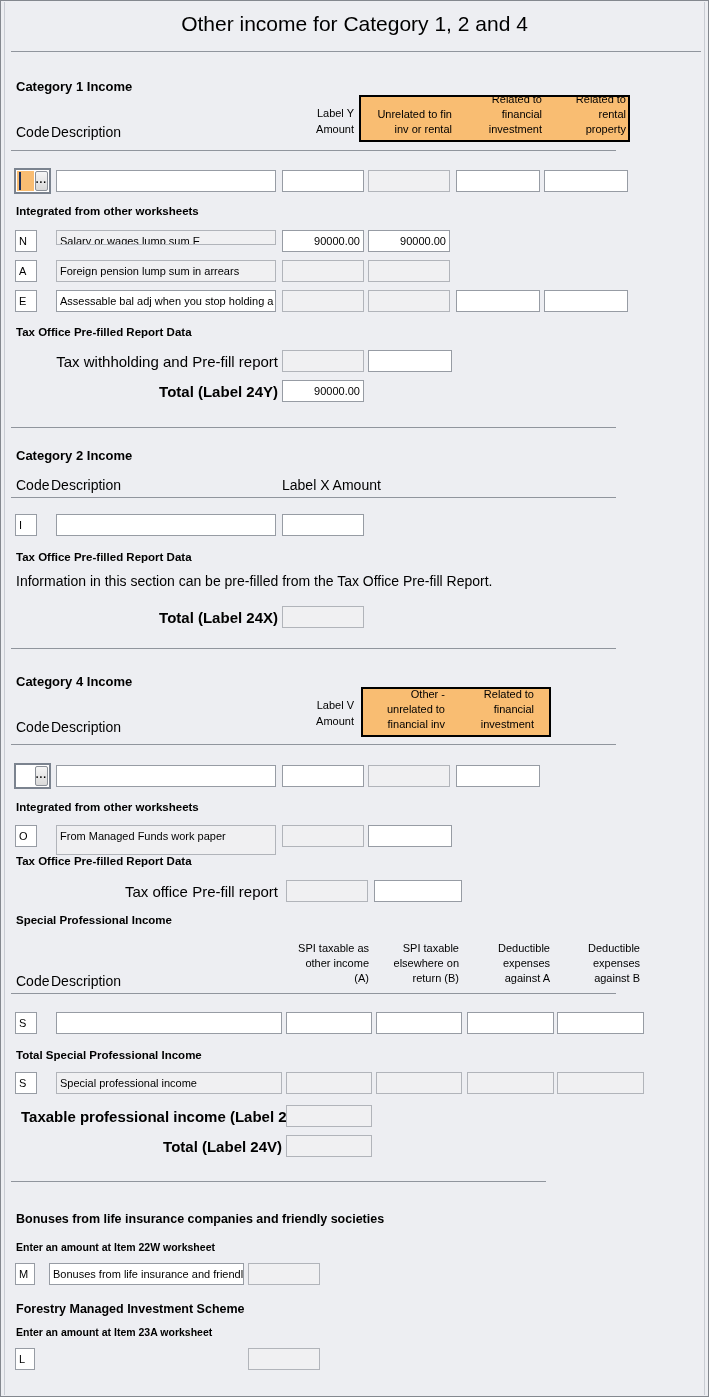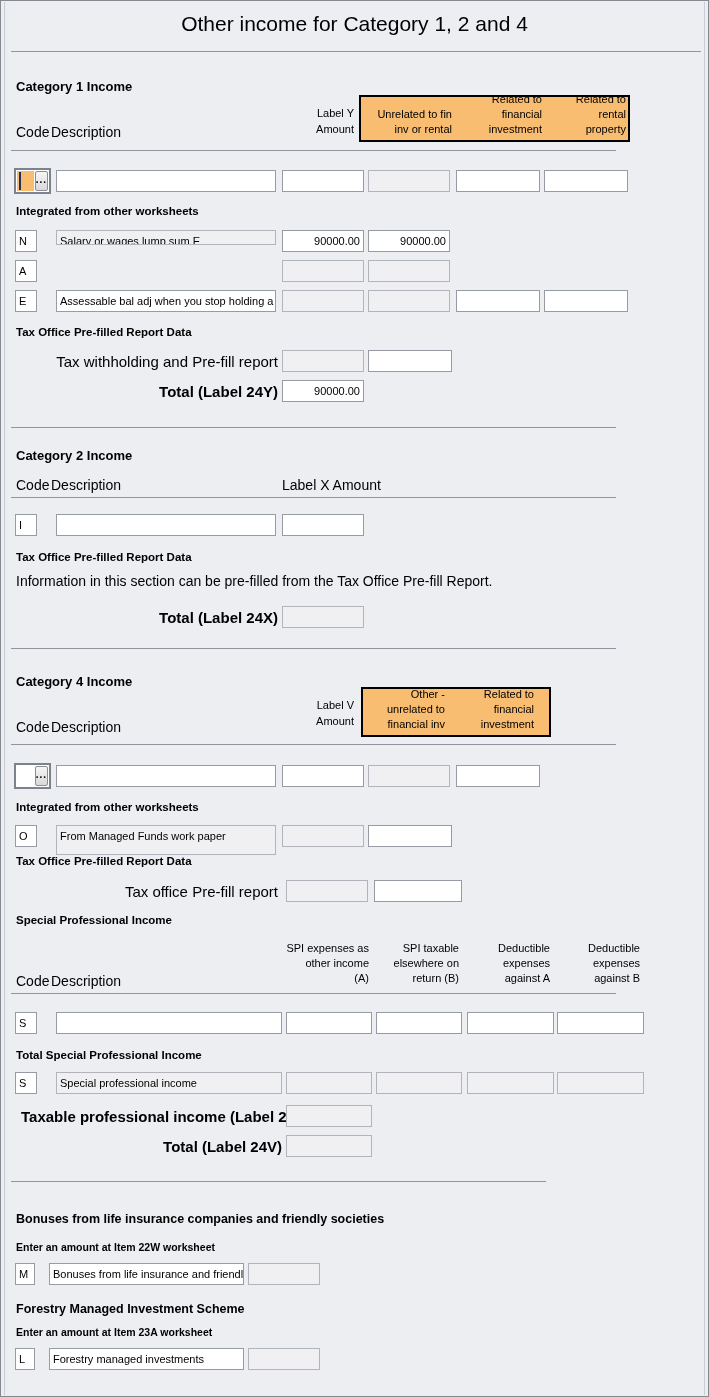--- a/index.html
+++ b/index.html
@@ -84,20 +84,21 @@
   <div class="fld num" style="left:543px;top:169px;width:84px;height:22px;"></div>
 
   <div class="t b f115" style="left:15px;top:204px;">Integrated from other worksheets</div>
 
   <div class="fld" style="left:14px;top:229px;width:22px;height:22px;">N</div>
   <div class="fld ro" style="left:55px;top:229px;width:220px;height:15px;">Salary or wages lump sum E</div>
   <div class="fld num" style="left:281px;top:229px;width:82px;height:22px;">90000.00</div>
   <div class="fld num" style="left:367px;top:229px;width:82px;height:22px;">90000.00</div>
 
   <div class="fld" style="left:14px;top:259px;width:22px;height:22px;">A</div>
+  <div class="fld ro" style="left:55px;top:259px;width:220px;height:22px;">Foreign pension lump sum in arrears</div>
   <div class="fld ro num" style="left:281px;top:259px;width:82px;height:22px;"></div>
   <div class="fld ro num" style="left:367px;top:259px;width:82px;height:22px;"></div>
 
   <div class="fld" style="left:14px;top:289px;width:22px;height:22px;">E</div>
   <div class="fld" style="left:55px;top:289px;width:220px;height:22px;">Assessable bal adj when you stop holding a de</div>
   <div class="fld ro num" style="left:281px;top:289px;width:82px;height:22px;"></div>
   <div class="fld ro num" style="left:367px;top:289px;width:82px;height:22px;"></div>
   <div class="fld num" style="left:455px;top:289px;width:84px;height:22px;"></div>
   <div class="fld num" style="left:543px;top:289px;width:84px;height:22px;"></div>
 
@@ -170,21 +171,21 @@
   <div class="fld num" style="left:367px;top:824px;width:84px;height:22px;"></div>
 
   <div class="t b f115" style="left:15px;top:854px;">Tax Office Pre-filled Report Data</div>
   <div class="rlab" style="left:20px;top:882px;width:257px;">Tax office Pre-fill report</div>
   <div class="fld ro num" style="left:285px;top:879px;width:82px;height:22px;"></div>
   <div class="fld num" style="left:373px;top:879px;width:88px;height:22px;"></div>
 
   <div class="t b f115" style="left:15px;top:913px;">Special Professional Income</div>
 
   <div class="spicol" style="left:282px;top:939px;width:86px;height:46px;">
-    <div>SPI expenses as</div>
+    <div>SPI taxable as</div>
     <div>other income</div>
     <div>(A)</div>
   </div>
   <div class="spicol" style="left:372px;top:939px;width:86px;height:46px;">
     <div>SPI taxable</div>
     <div>elsewhere on</div>
     <div>return (B)</div>
   </div>
   <div class="spicol" style="left:463px;top:939px;width:86px;height:46px;">
     <div>Deductible</div>
@@ -229,15 +230,14 @@
   <div class="t b f10" style="left:15px;top:1240px;">Enter an amount at Item 22W worksheet</div>
 
   <div class="fld" style="left:14px;top:1262px;width:20px;height:22px;">M</div>
   <div class="fld" style="left:48px;top:1262px;width:195px;height:22px;">Bonuses from life insurance and friendly societies</div>
   <div class="fld ro num" style="left:247px;top:1262px;width:72px;height:22px;"></div>
 
   <div class="t b f125" style="left:15px;top:1292px;">Forestry Managed Investment Scheme</div>
   <div class="t b f10" style="left:15px;top:1325px;">Enter an amount at Item 23A worksheet</div>
 
   <div class="fld" style="left:14px;top:1347px;width:20px;height:22px;">L</div>
-  <div class="fld" style="left:48px;top:1347px;width:195px;height:22px;">Forestry managed investments</div>
   <div class="fld ro num" style="left:247px;top:1347px;width:72px;height:22px;"></div>
 </div>
 
 </body></html>

